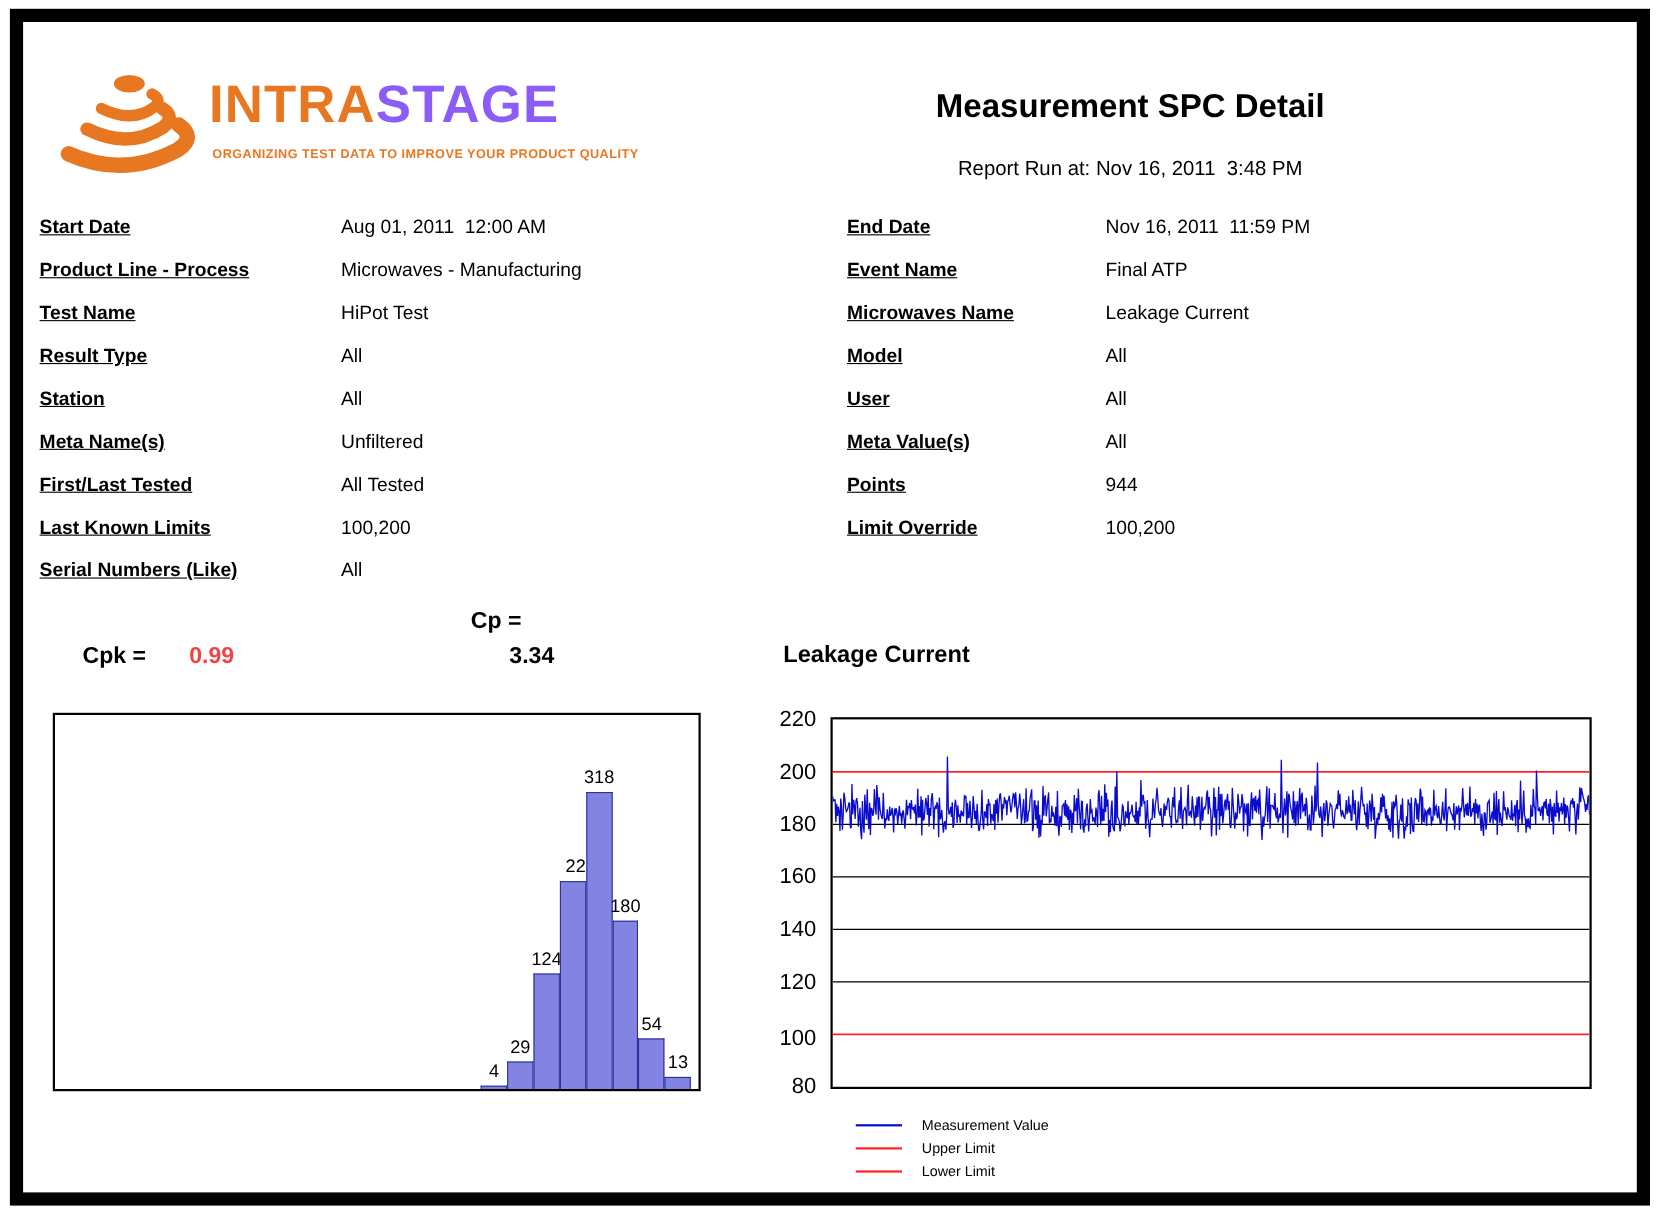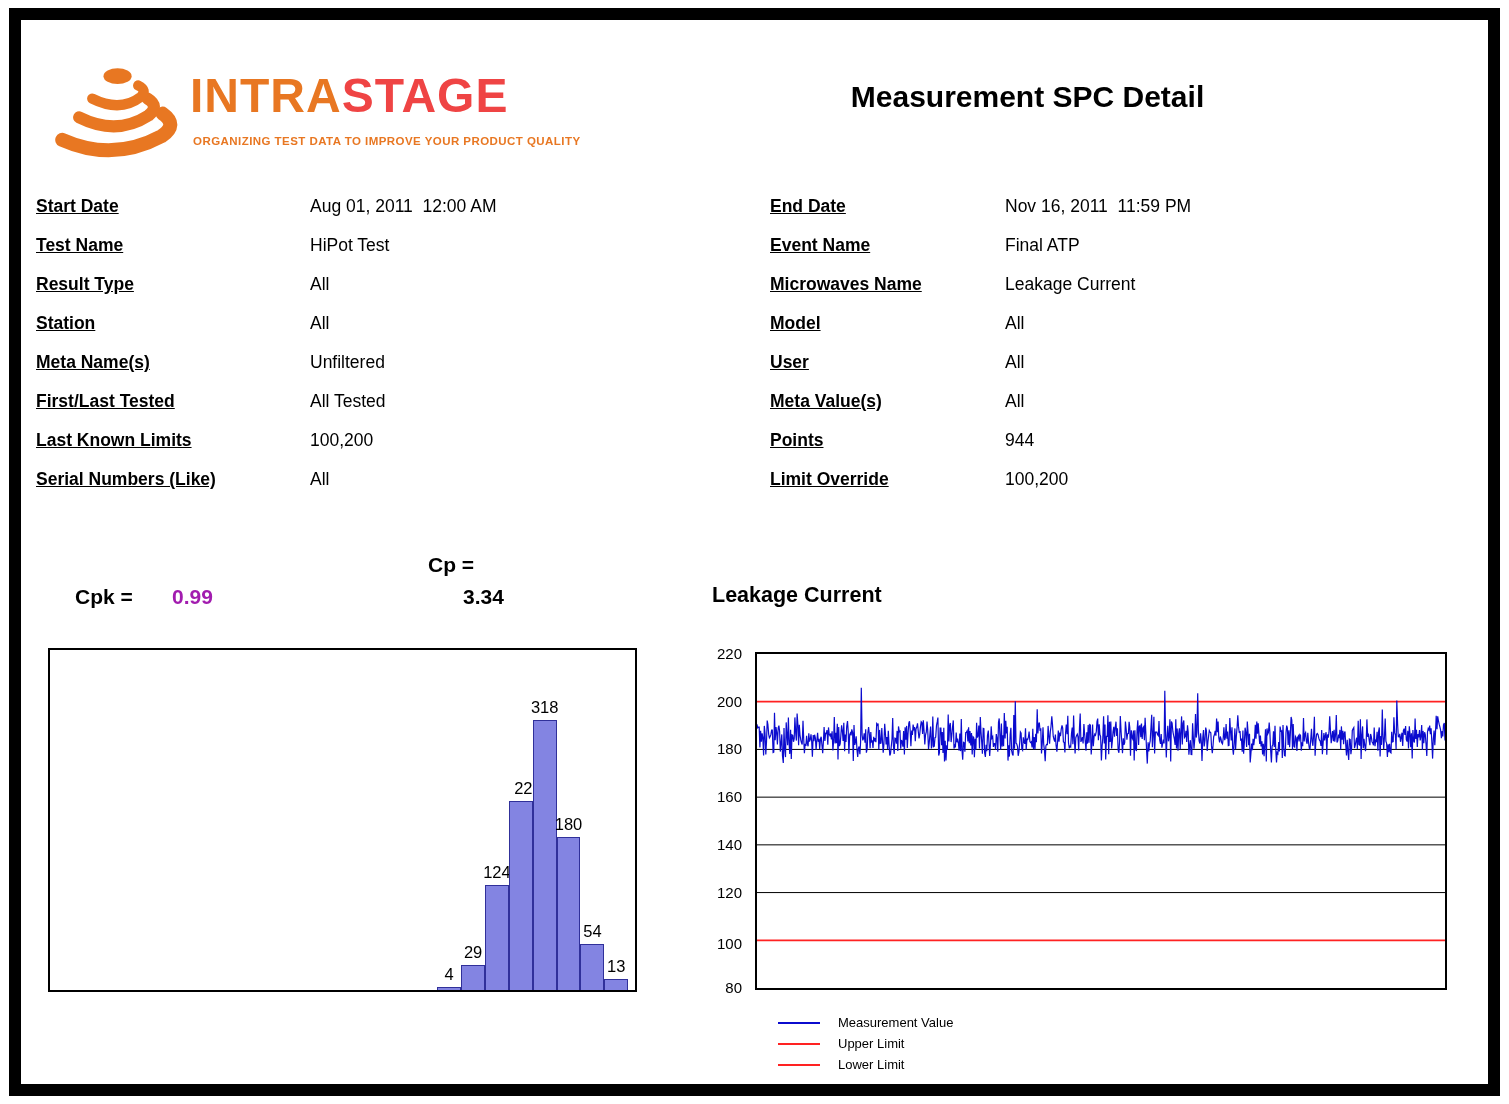--- a/index.html
+++ b/index.html
@@ -5,54 +5,54 @@
   html,body{margin:0;padding:0;background:#fff;}
   .page{position:relative;width:1509px;height:1104px;background:#fff;color:#000;
         font-family:"Liberation Sans",sans-serif;overflow:hidden;}
   .frame{position:absolute;left:9px;top:8px;right:9px;bottom:8px;border:12px solid #000;pointer-events:none;}
   h1,h2{margin:0;}
 
   
   .logo-icon{position:absolute;left:36px;top:56px;width:150px;height:104px;}
   .brand{position:absolute;left:190px;top:68px;font-size:48px;font-weight:bold;letter-spacing:1px;}
   .brand .intra{color:#E87722;}
-  .brand .stage{color:#ef4444;}
+  .brand .stage{color:#8b5cf6;}
   .tagline{position:absolute;left:193px;top:135px;font-size:11.5px;font-weight:bold;color:#E87722;letter-spacing:0.45px;}
 
   
   .report-title{position:absolute;left:755px;top:80px;width:545px;text-align:center;font-size:30px;font-weight:bold;}
   .report-run{position:absolute;left:755px;top:142px;width:545px;text-align:center;font-size:18.5px;white-space:pre;}
 
   
   .meta-col{position:absolute;top:198px;}
   .meta-col.left{left:36px;width:680px;}
   .meta-col.right{left:770px;width:700px;}
   .meta-row{display:flex;margin-bottom:21.5px;font-size:17.5px;line-height:17.5px;}
   .meta-label{font-weight:bold;flex:none;text-decoration:underline;}
   .meta-col.left .meta-label{width:274px;}
   .meta-col.right .meta-label{width:235px;}
   .meta-value{white-space:pre;}
 
   
   .stat{position:absolute;font-size:21px;font-weight:bold;}
   .cpk-label{left:75px;top:585px;}
-  .cpk-value{left:172px;top:585px;color:#a21caf;}
+  .cpk-value{left:172px;top:585px;color:#ef4444;}
   .cp-label{left:386px;top:553px;margin-left:42px;}
   .cp-value{left:463px;top:585px;}
   .leakage-title{position:absolute;left:712px;top:583px;font-size:21.5px;font-weight:bold;}
 
   
   .histogram{position:absolute;left:48px;top:648px;width:585px;height:340px;border:2px solid #000;background:#fff;}
   .hbar{position:absolute;bottom:0;box-sizing:border-box;border-style:solid;border-width:1.5px;border-bottom:none;}
   .hbar-label{position:absolute;text-align:center;font-size:16.5px;line-height:19px;}
 
   
   .runchart{position:absolute;left:755px;top:652px;width:688px;height:334px;border:2px solid #000;background:#fff;}
   .yticks{position:absolute;left:700px;top:652px;width:46px;height:338px;}
-  .ytick{position:absolute;left:0;width:100%;text-align:right;font-size:15px;line-height:20px;padding-right:4px;box-sizing:border-box;}
+  .ytick{position:absolute;left:0;width:100%;text-align:right;font-size:20px;line-height:20px;padding-right:4px;box-sizing:border-box;}
 
   
   .legend{position:absolute;left:778px;top:1012px;}
   .legend-item{display:flex;align-items:center;height:21px;}
   .legend-swatch{width:42px;height:0;border-top:2px solid #000;margin-right:18px;flex:none;}
   .legend-label{font-size:13px;}
 </style>
 </head>
 <body>
 
@@ -65,25 +65,30 @@
       <path d="M46 64 Q 86 84 120 62 Q 132 52 119 44" stroke-width="13"></path>
       <path d="M60 44 Q 90 59 112 42 Q 119 35 109 30" stroke-width="11"></path>
       <ellipse cx="87" cy="20" rx="15" ry="8.5" fill="#E87722" stroke="none"></ellipse>
     </g>
   </svg>
 
   <div class="brand"><span class="intra">INTRA</span><span class="stage">STAGE</span></div>
   <div class="tagline">ORGANIZING TEST DATA TO IMPROVE YOUR PRODUCT QUALITY</div>
 
   <h1 class="report-title">Measurement SPC Detail</h1>
+  <div class="report-run"><span>Report Run at:</span> <span>Nov 16, 2011  3:48 PM</span></div>
 
   <div class="meta-col left" id="meta-left">
       <div class="meta-row">
         <span class="meta-label">Start Date</span>
         <span class="meta-value">Aug 01, 2011  12:00 AM</span>
+      </div>
+      <div class="meta-row">
+        <span class="meta-label">Product Line - Process</span>
+        <span class="meta-value">Microwaves - Manufacturing</span>
       </div>
       <div class="meta-row">
         <span class="meta-label">Test Name</span>
         <span class="meta-value">HiPot Test</span>
       </div>
       <div class="meta-row">
         <span class="meta-label">Result Type</span>
         <span class="meta-value">All</span>
       </div>
       <div class="meta-row">

